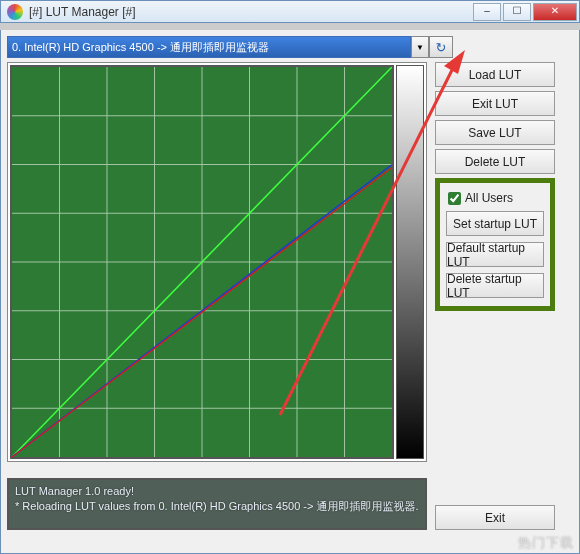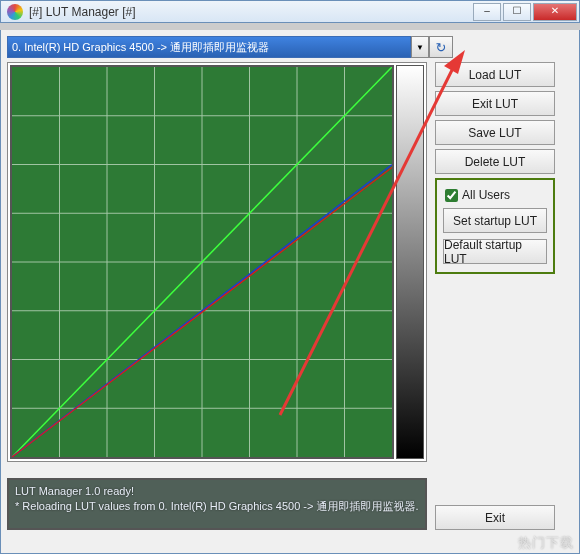--- a/index.html
+++ b/index.html
@@ -32,21 +32,21 @@
 .plotwrap { border: 1px solid #888; background: #fff; height: 400px; display: flex; padding: 2px; gap: 2px; }
 .plot { flex: 1; position: relative; background: #2d7a35; border: 2px solid #555; overflow: hidden; }
 .plot svg { position: absolute; top:0; left:0; width:100%; height:100%; }
 .gradbar { width: 28px; background: linear-gradient(#fff, #000); border: 1px solid #555; }
 
 
 .status { margin-top: 16px; height: 52px; border: 2px solid #555; background: #506058; color: #e7eef7; font-size: 11px; padding: 4px 6px; line-height: 1.35; white-space: pre-wrap; text-shadow: 0 0 2px #222; filter: blur(0.3px); }
 
 
 .btn { height: 25px; border: 1px solid #999; background: linear-gradient(#f9f9f9,#e3e3e3); font-size: 12px; color: #222; display:flex; align-items:center; justify-content:center; }
-.group { border: 2px solid #4d7c0f; padding: 8px 6px 8px 6px; display:flex; flex-direction:column; gap:6px; }
+.group { border: 5px solid #4d7c0f; padding: 8px 6px 8px 6px; display:flex; flex-direction:column; gap:6px; }
 .chk { font-size: 12px; color:#222; display:flex; align-items:center; gap:4px; padding: 0 2px; }
 .chk input { accent-color: #2e7d32; }
 .spacer { flex: 1; }
 
 
 .arrow { position:absolute; top: 50px; left: 240px; width: 230px; height: 370px; pointer-events:none; }
 .arrow line { stroke:#e53935; stroke-width:3; }
 .arrow polygon { fill:#e53935; }
 
 
@@ -115,20 +115,21 @@
       <div class="btn">Save LUT</div>
       <div class="btn">Delete LUT</div>
 
       <div class="group">
         <label class="chk">
           <input type="checkbox" checked="" style="">
           <span>All Users</span>
         </label>
         <div class="btn">Set startup LUT</div>
         <div class="btn">Default startup LUT</div>
+        <div class="btn">Delete startup LUT</div>
       </div>
 
       <div class="spacer"></div>
       <div class="btn">Exit</div>
     </div>
   </div>
 </div>
 
 <svg class="arrow" viewBox="0 0 230 370">
   <line x1="40" y1="365" x2="215" y2="14"></line>

